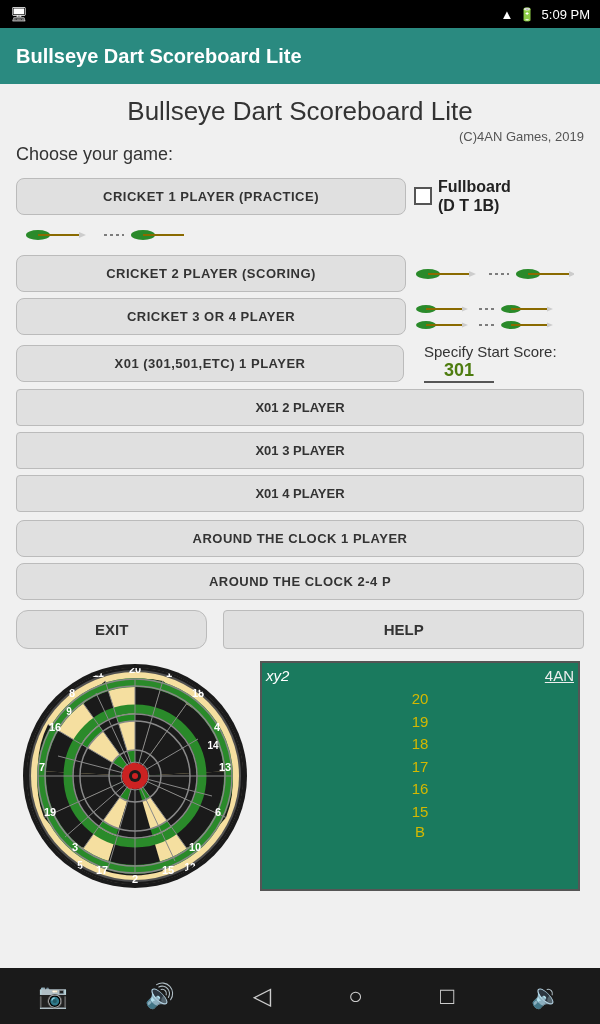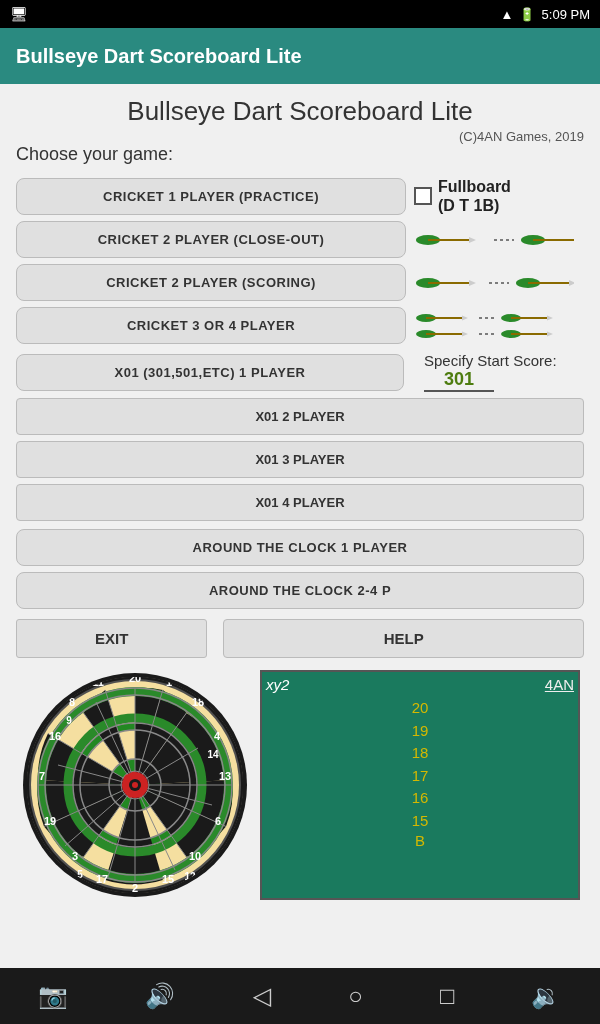--- a/index.html
+++ b/index.html
@@ -169,21 +169,21 @@
     .exit-help-row {
       display: flex;
       gap: 16px;
       margin-top: 10px;
       margin-bottom: 12px;
     }
     .btn-exit {
       flex: 1;
       background: #e0e0e0;
       border: 1px solid #bbb;
-      border-radius: 3px;
+      border-radius: 12px;
       padding: 10px;
       font-size: 15px;
       font-weight: bold;
       color: #333;
       text-align: center;
       cursor: pointer;
     }
     .btn-help {
       flex: 2;
       background: #e0e0e0;
@@ -296,21 +296,20 @@
     <div class="fullboard-row">
       <div class="fullboard-check"></div>
       <div class="fullboard-label">
         <span>Fullboard</span><br>
         <span>(D T 1B)</span>
       </div>
     </div>
   </div>
 
   <div class="btn-row">
-    <button class="btn-main">CRICKET 2 PLAYER (CLOSE-OUT)</button>
     <div class="dart-icons">
       <svg width="160" height="28" viewBox="0 0 160 28">
 
         <g transform="translate(0,14)">
           <ellipse cx="14" cy="0" rx="12" ry="5" fill="#2a8a2a"></ellipse>
           <line x1="14" y1="0" x2="55" y2="0" stroke="#8a6a00" stroke-width="2"></line>
           <polygon points="55,-3 55,3 62,0" fill="#ccc"></polygon>
         </g>
         <g transform="translate(80,14)">
           <line x1="0" y1="0" x2="20" y2="0" stroke="#555" stroke-width="1.5" stroke-dasharray="3,3"></line>

